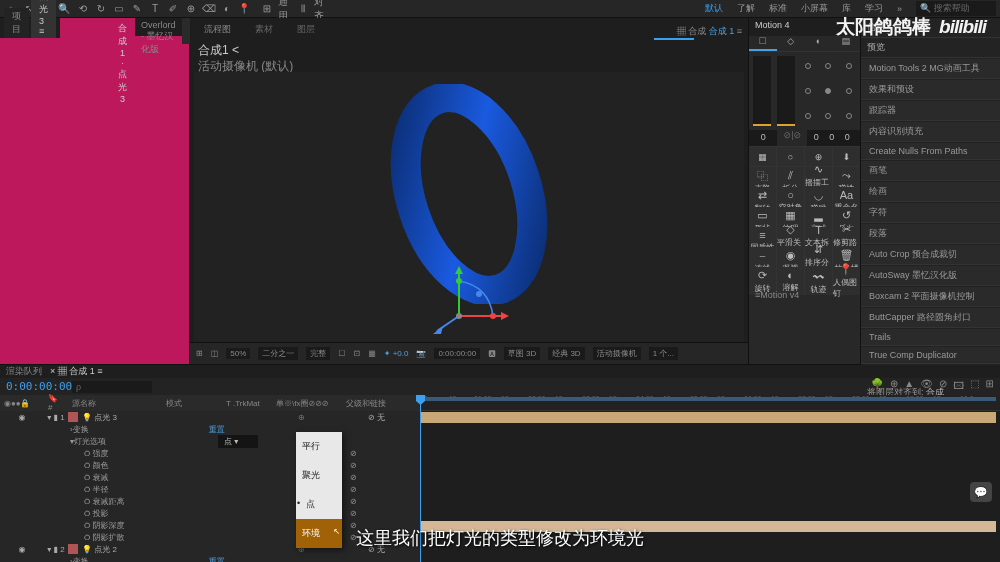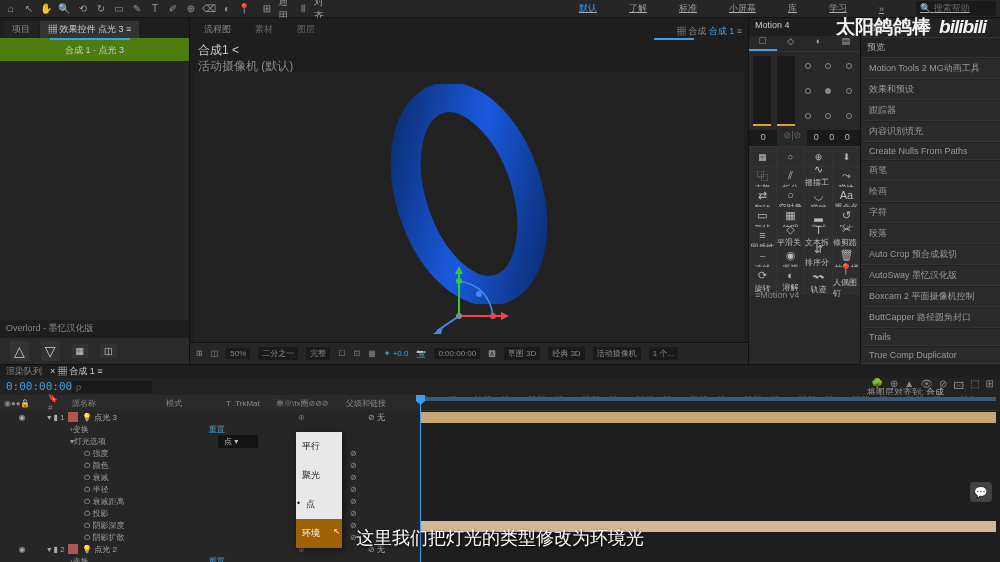--- a/index.html
+++ b/index.html
@@ -2,30 +2,30 @@
 <html><head>
 <meta charset="utf-8">
 <style>
   * { margin: 0; padding: 0; box-sizing: border-box; }
   body { width: 1000px; height: 562px; background: #1e1e1e; font-family: "Microsoft YaHei", sans-serif; font-size: 9px; color: #aaa; overflow: hidden; position: relative; }
   
   
   .top-menu { height: 18px; background: #262626; display: flex; align-items: center; padding: 0 4px; gap: 10px; border-bottom: 1px solid #111; }
   .top-menu-left { display: flex; gap: 4px; align-items: center; }
   .top-menu-left span { width: 14px; height: 14px; display: flex; align-items: center; justify-content: center; color: #999; font-size: 10px; }
-  .top-menu-right { margin-left: auto; display: flex; gap: 32px; align-items: center; text-decoration: underline; }
+  .top-menu-right { margin-left: auto; display: flex; gap: 14px; align-items: center; }
   .top-menu-right .item { color: #999; }
   .top-menu-right .default { color: #3ca0f0; }
   .search-box { background: #1a1a1a; padding: 1px 4px; color: #666; width: 80px; }
   
   
   .main { display: flex; height: 346px; }
   
   
-  .left-panel { width: 190px; background: #4d7c0f; border-right: 1px solid #111; display: flex; flex-direction: column; }
+  .left-panel { width: 190px; background: #be185d; border-right: 1px solid #111; display: flex; }
   .panel-tabs { height: 20px; background: #1e1e1e; display: flex; align-items: flex-end; padding: 0 4px; gap: 2px; }
   .tab { padding: 2px 8px; background: #232323; color: #888; font-size: 9px; }
   .tab.active { background: #333; color: #ccc; }
   .tab-underline { height: 2px; background: #3ca0f0; width: 80px; margin-left: 50px; }
   .panel-sub { padding: 4px 8px; color: #ccc; font-size: 9px; text-align: center; }
   .panel-body { flex: 1; background: #262626; }
   .overlord-bar { height: 18px; background: #1e1e1e; padding: 2px 6px; color: #888; }
   .overlord-tools { height: 26px; background: #2a2a2a; display: flex; gap: 12px; align-items: center; padding: 0 10px; }
   .overlord-tools span { font-size: 14px; color: #ccc; background: #333; padding: 2px 4px; }
   

